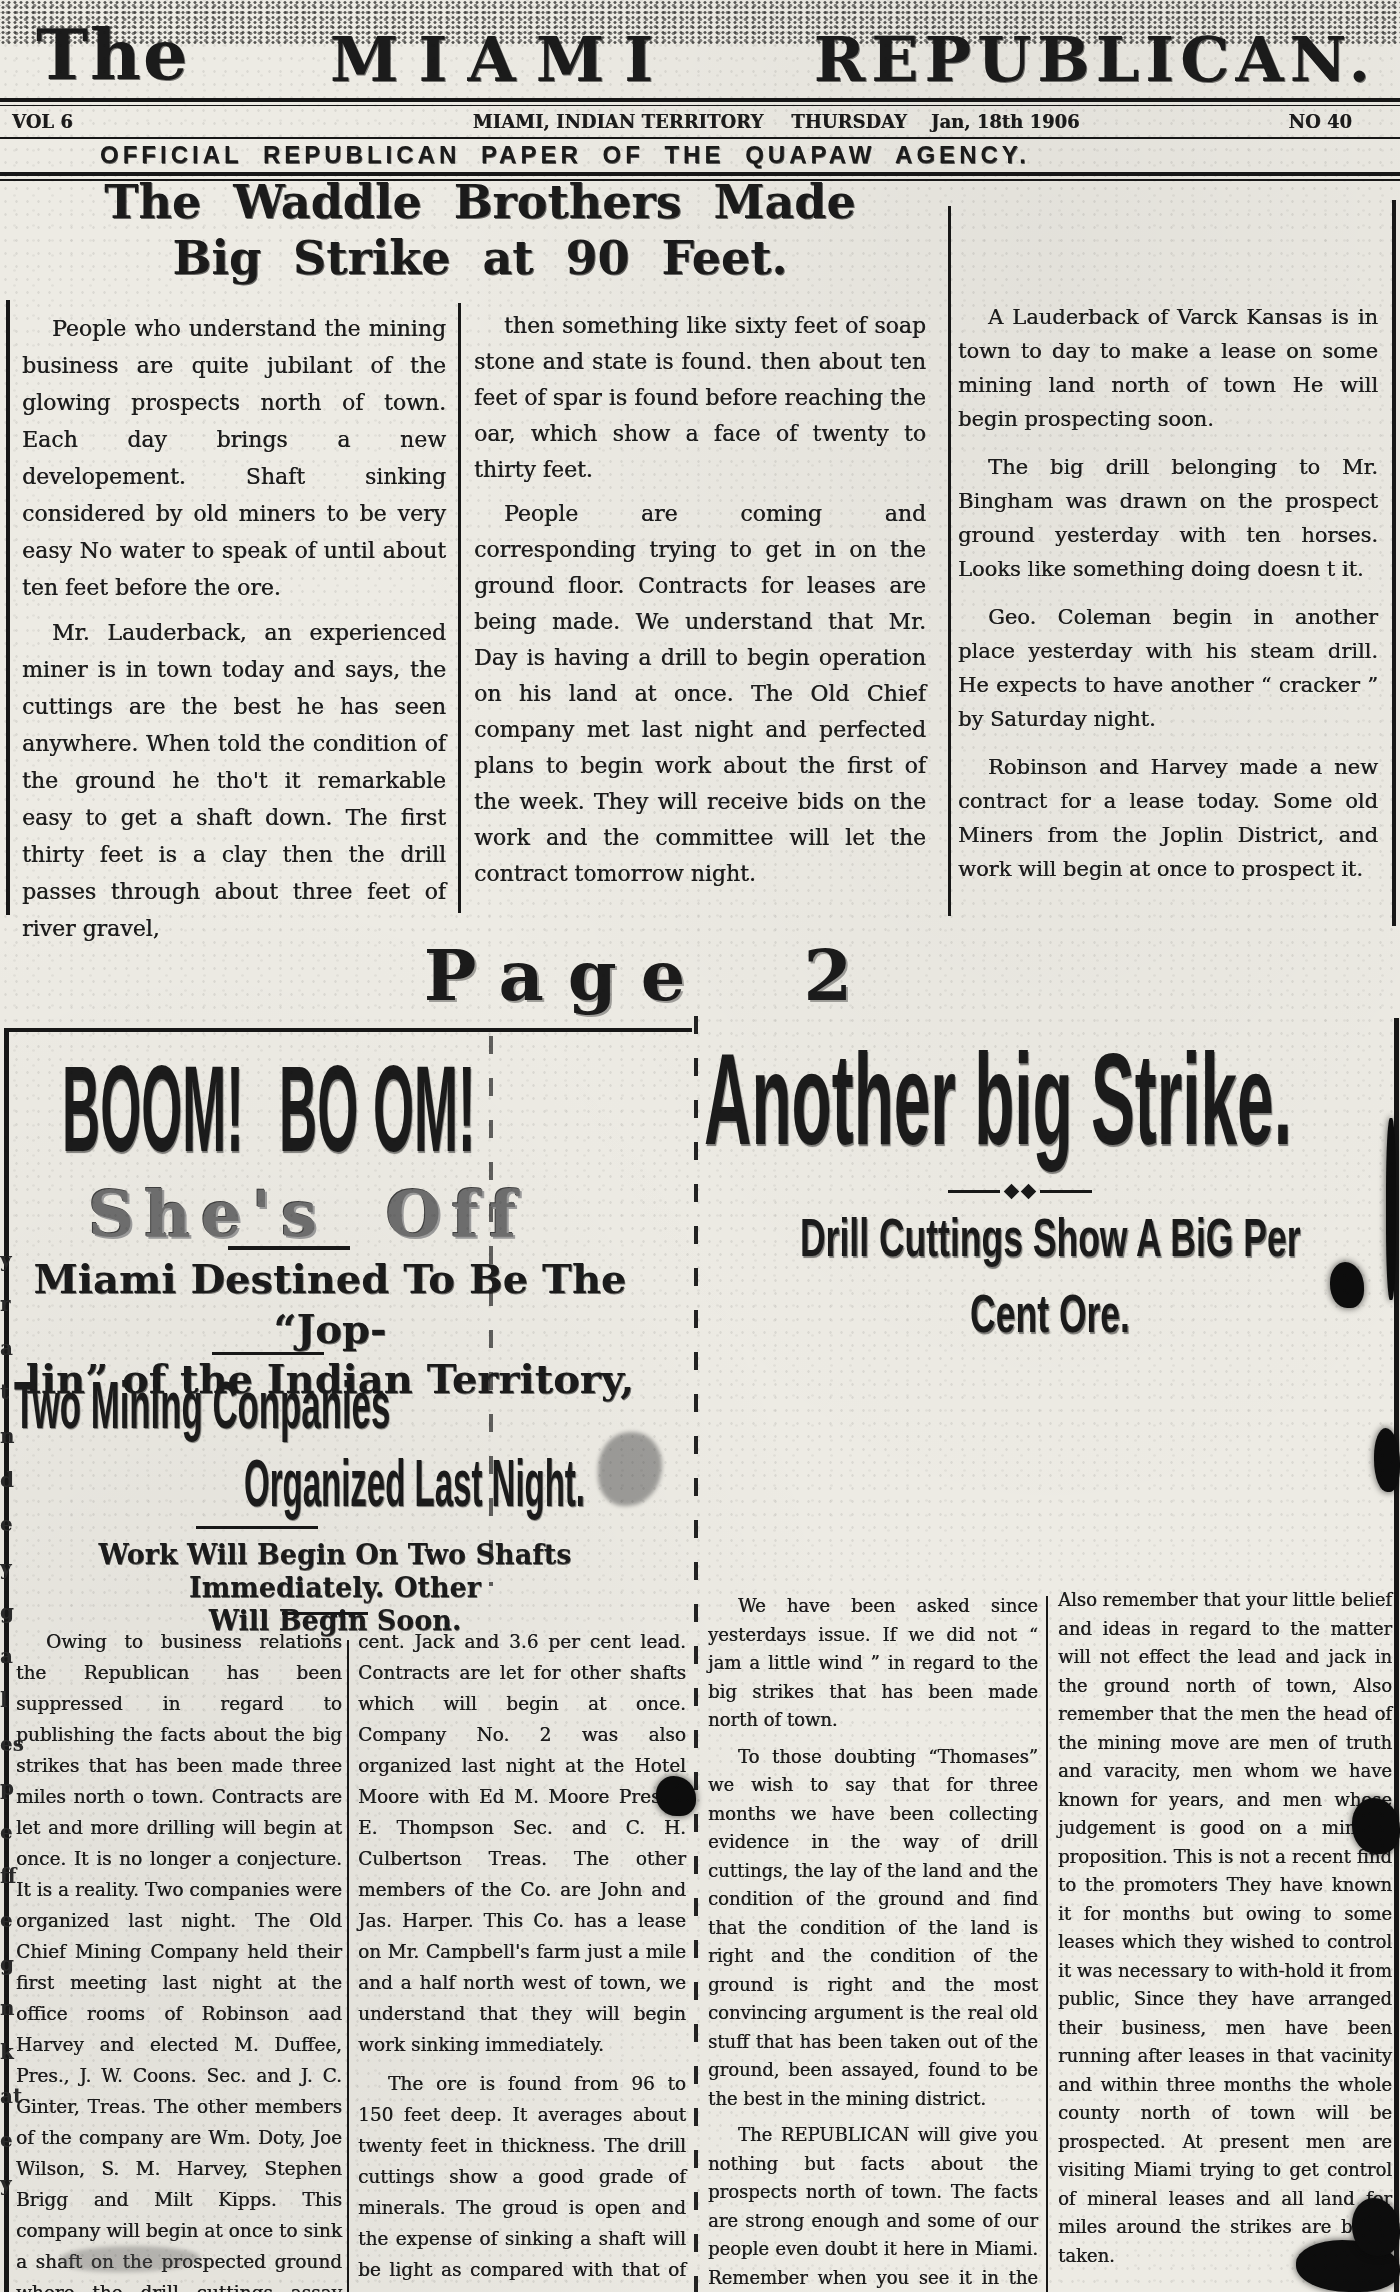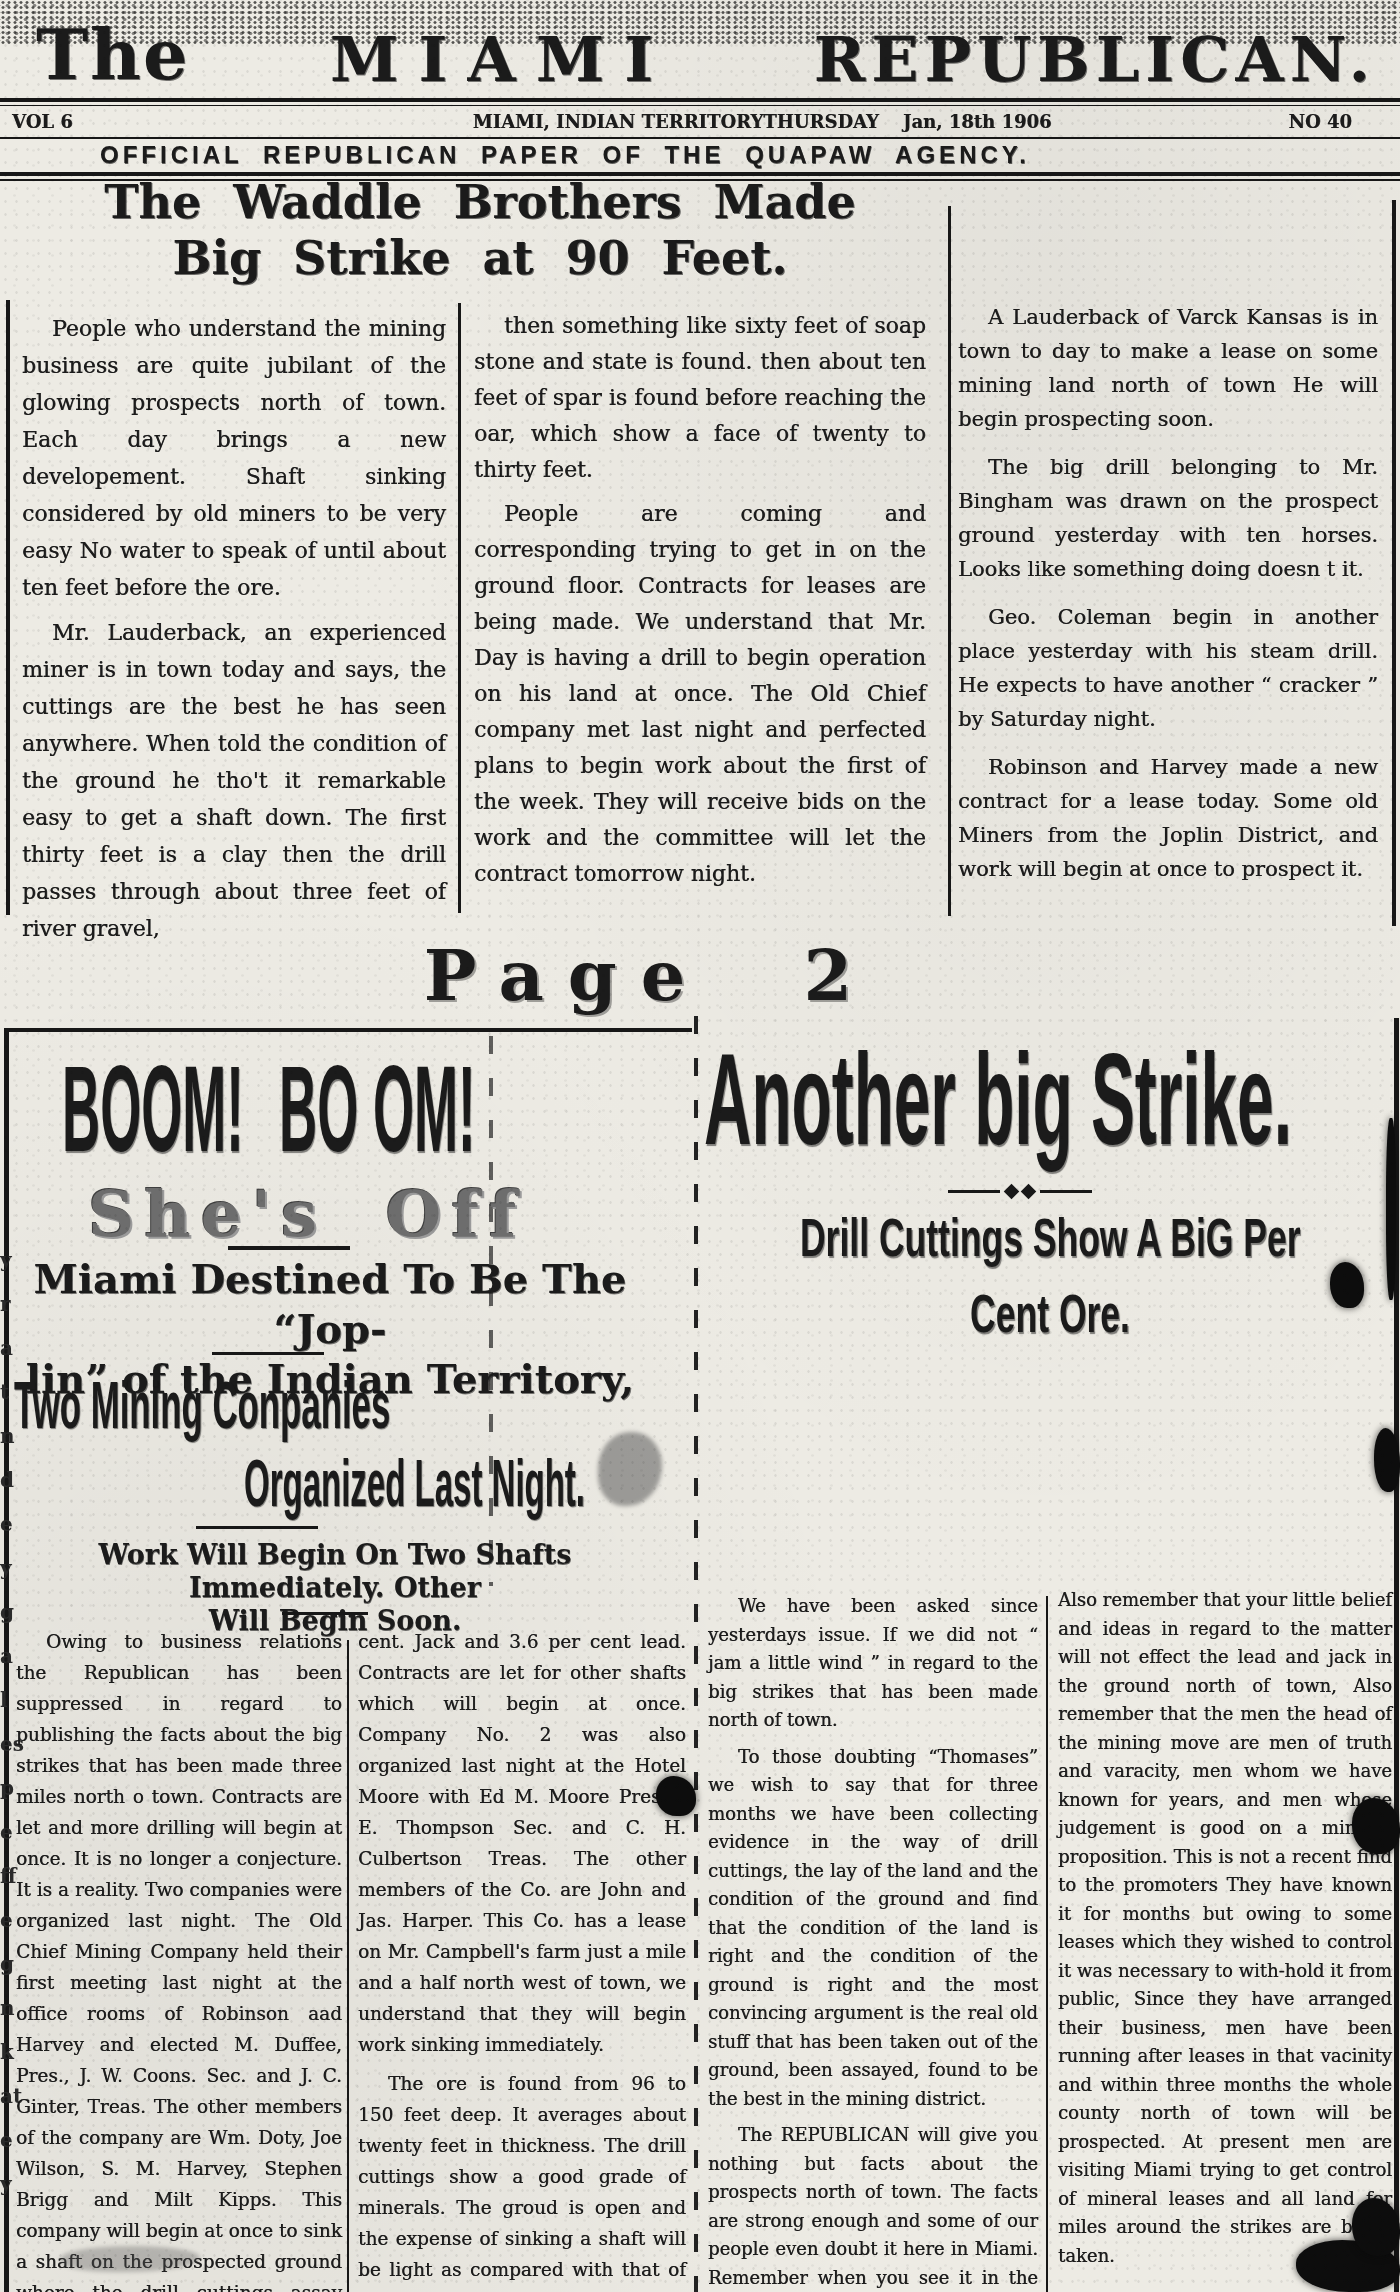--- a/index.html
+++ b/index.html
@@ -72,21 +72,21 @@
     <span class="mh-the">The</span>
     <span class="mh-miami">MIAMI</span>
     <span class="mh-rep">REPUBLICAN.</span>
   </div>
   <div class="rule" style="left:0;top:98px;width:1400px;height:4px;"></div>
   <div class="rule" style="left:0;top:105px;width:1400px;height:1px;"></div>
 
   <div class="abs dateline" style="left:0;top:108px;width:1400px;height:26px;">
     <span style="margin-left:12px;">VOL 6</span>
     <span style="margin-left:400px;">MIAMI, INDIAN TERRITORY</span>
-    <span style="">THURSDAY</span>
+    <span style="margin-left:28px;">THURSDAY</span>
     <span style="margin-left:24px;">Jan, 18th 1906</span>
     <span style="margin-left:auto;margin-right:48px;">NO 40</span>
   </div>
   <div class="rule" style="left:0;top:137px;width:1400px;height:2px;"></div>
 
   <div class="abs official" style="left:100px;top:141px;width:1240px;">OFFICIAL REPUBLICAN PAPER OF THE QUAPAW AGENCY.</div>
   <div class="rule" style="left:0;top:172px;width:1400px;height:4px;"></div>
   <div class="rule" style="left:0;top:179px;width:1400px;height:2px;"></div>
 
   <div class="abs headline" style="left:40px;top:174px;width:880px;">

